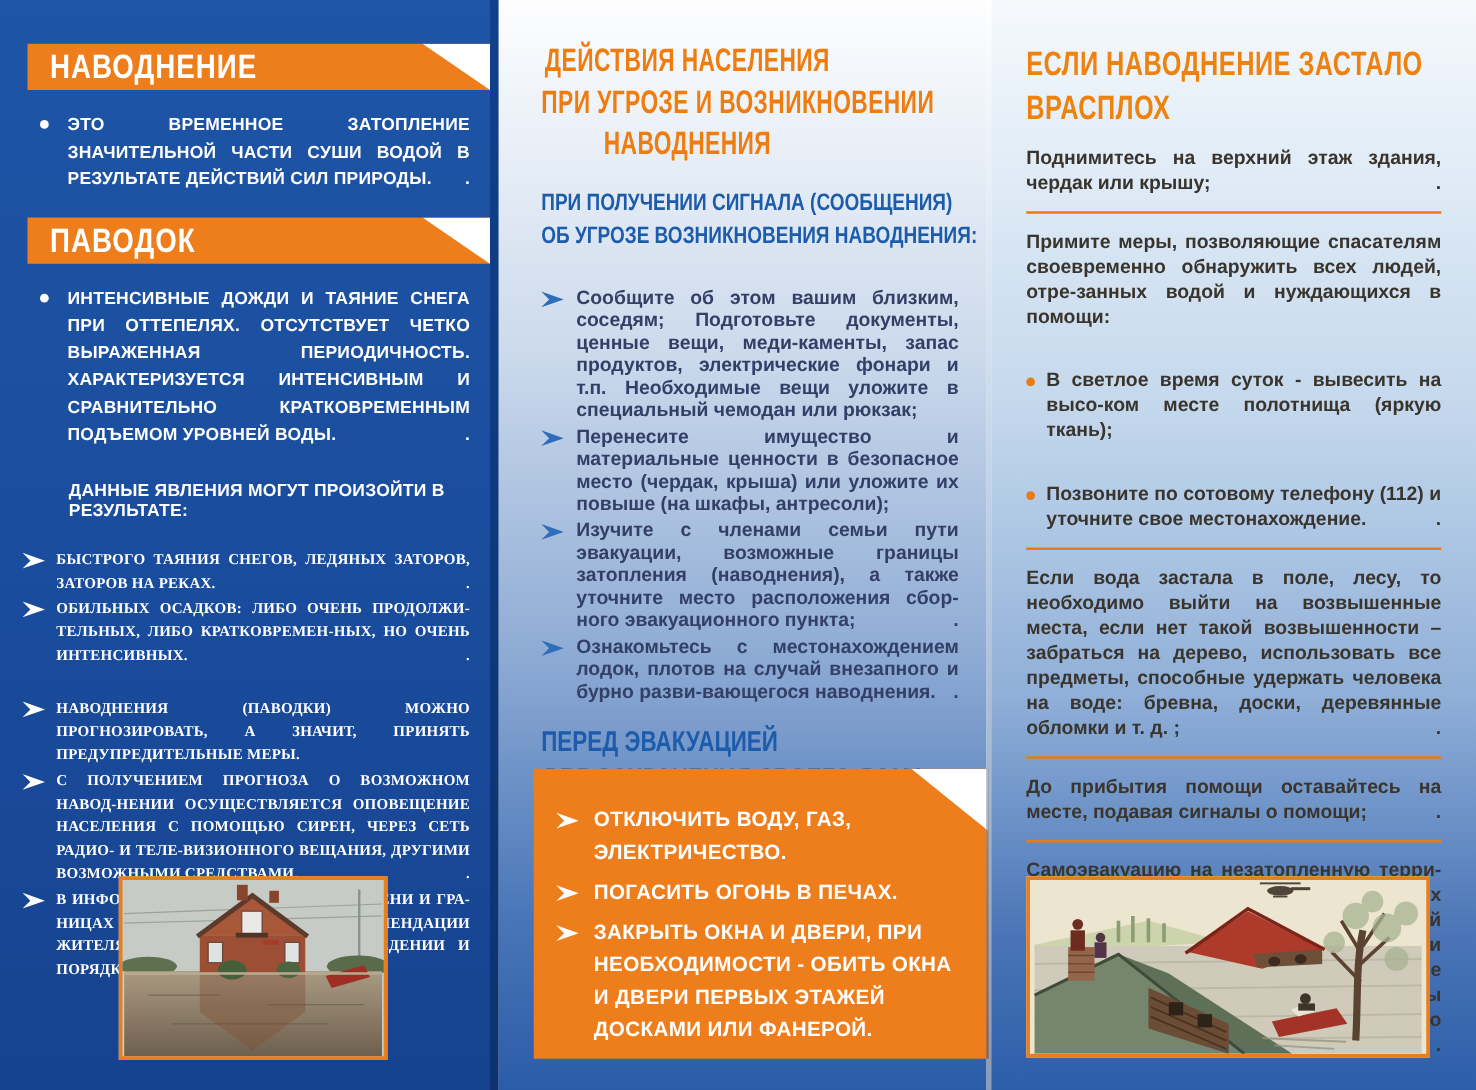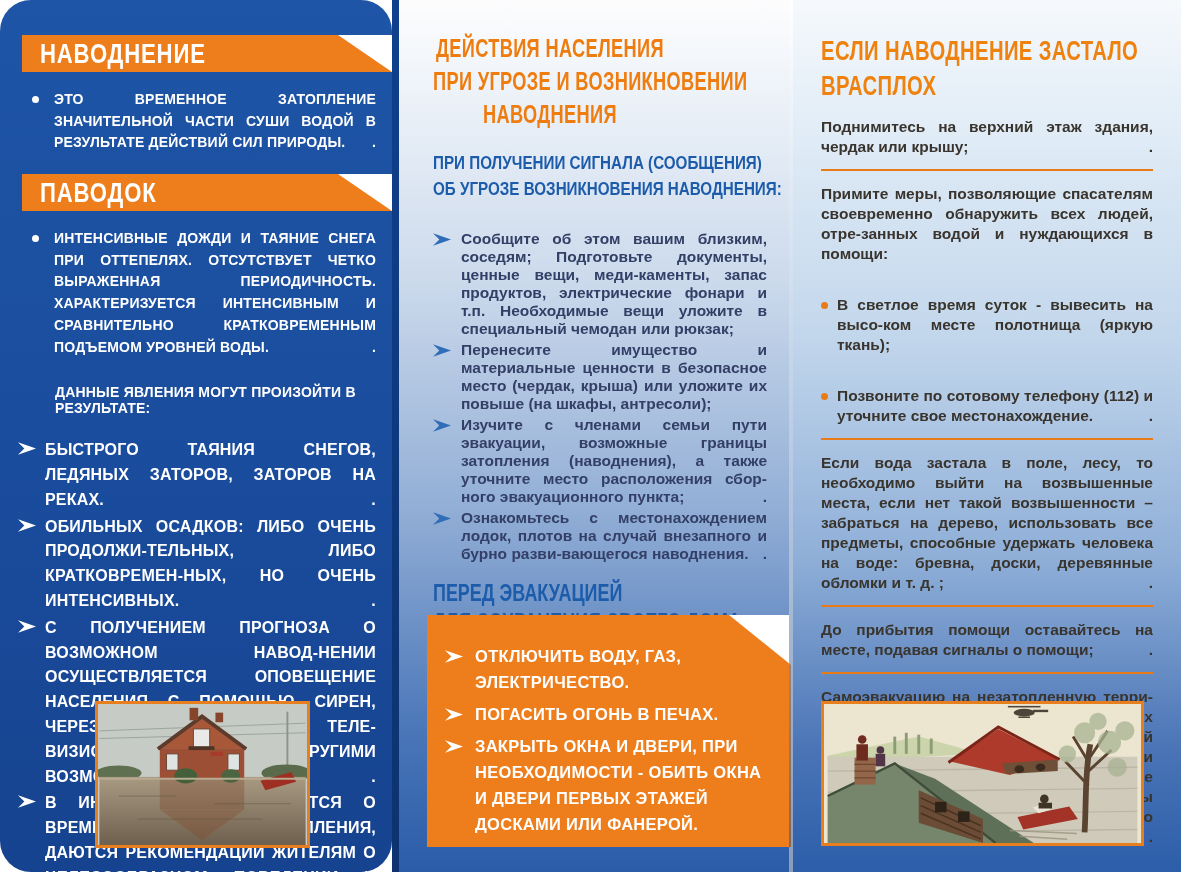--- a/index.html
+++ b/index.html
@@ -12,34 +12,34 @@
   .page{position:relative;width:1181px;height:872px;overflow:hidden;background:#fff;}
 
   .panel{position:absolute;top:0;height:872px;}
   .panel-left{left:0;width:392px;background:linear-gradient(180deg,#1e55a6 0%,#1a4c9d 55%,#16438f 100%);}
   .crease1{left:392px;width:7px;background:linear-gradient(180deg,#10408c,#0d326f);}
   .panel-mid{left:399px;width:390px;background:linear-gradient(180deg,#fdfdfe 0%,#eef3f9 10%,#ccdaec 32%,#93afd6 58%,#4a76b8 84%,#2b5ca8 100%);}
   .crease2{left:789px;width:4px;background:linear-gradient(180deg,rgba(255,255,255,.95),rgba(170,195,225,.75) 45%,rgba(40,75,130,.55));}
   .panel-right{left:793px;width:388px;background:linear-gradient(180deg,#f6f9fc 0%,#e2edf7 14%,#c3d7ec 38%,#8fafd8 64%,#4a74b6 86%,#2c5ea9 100%);}
 
   
-  .panel-left{padding:35px 16px 0 0;color:#fff;border-radius:31px;}
+  .panel-left{padding:35px 16px 0 0;color:#fff;}
   .banner{position:relative;height:37px;margin-left:22px;margin-right:-16px;background:var(--orange);}
   .banner .bl{position:absolute;left:18px;top:50%;transform:translateY(-50%) scaleX(.82);transform-origin:0 50%;
     font-size:27px;font-weight:bold;letter-spacing:1px;white-space:nowrap;color:#fff;}
   .fold{position:absolute;right:0;top:0;width:54px;height:100%;background:#fff;
     clip-path:polygon(0 0,100% 0,100% 100%);}
   .lp{position:relative;margin:17px 0 0 30px;padding-left:24px;font-size:14px;font-weight:bold;
     text-align:justify;line-height:1.55;letter-spacing:.2px;}
   .lp .bullet{position:absolute;left:2px;top:7px;width:7px;height:7px;border-radius:50%;background:#fff;}
   .enddot{position:absolute;right:0;bottom:0;}
   .lead{margin:26px 0 0 55px;font-size:14px;font-weight:bold;letter-spacing:.2px;}
   .l-list{margin:22px 0 0 18px;}
-  .l-item{position:relative;padding-left:27px;font-size:16px;font-weight:bold;text-align:justify;
-    line-height:1.55;letter-spacing:.2px;margin-bottom:2px;}
+  .l-item{position:relative;padding-left:27px;font-size:12px;font-weight:bold;text-align:justify;
+    line-height:1.55;letter-spacing:.2px;margin-bottom:2px;font-family:Liberation Serif, serif;}
   .l-item.gap{margin-top:24px;}
   .arr{position:absolute;left:0;top:4px;width:18px;height:13px;fill:currentColor;}
   .photo-frame{position:absolute;left:95px;bottom:24px;width:215px;height:147px;
     border:3px solid #e87f1f;background:#c6cbc6;}
   .photo-frame svg{display:block;width:100%;height:100%;}
 
   
   .panel-mid{padding:32px 22px 0 34px;}
   .h-line{display:block;white-space:nowrap;transform:scaleX(.70);transform-origin:0 50%;}
   .m-h1{color:var(--heading-orange);font-weight:bold;font-size:26px;line-height:1.26;letter-spacing:.5px;text-align:center;}
@@ -107,20 +107,27 @@
         <span>БЫСТРОГО ТАЯНИЯ СНЕГОВ, ЛЕДЯНЫХ ЗАТОРОВ, ЗАТОРОВ  НА РЕКАХ.</span>
         <span class="enddot">.</span>
       </div>
       <div class="l-item">
         <svg class="arr" viewBox="0 0 20 14">
             <path d="M0 14 L20 7 L0 0 L7 7 Z"></path>
           </svg>
         <span>ОБИЛЬНЫХ ОСАДКОВ: ЛИБО ОЧЕНЬ ПРОДОЛЖИ-ТЕЛЬНЫХ, ЛИБО КРАТКОВРЕМЕН-НЫХ, НО ОЧЕНЬ ИНТЕНСИВНЫХ.</span>
         <span class="enddot">.</span>
       </div>
+      <div class="l-item gap">
+        <svg class="arr" viewBox="0 0 20 14">
+            <path d="M0 14 L20 7 L0 0 L7 7 Z"></path>
+          </svg>
+        <span>НАВОДНЕНИЯ (ПАВОДКИ) МОЖНО ПРОГНОЗИРОВАТЬ, А ЗНАЧИТ, ПРИНЯТЬ ПРЕДУПРЕДИТЕЛЬНЫЕ МЕРЫ.</span>
+        <span class="enddot"></span>
+      </div>
       <div class="l-item">
         <svg class="arr" viewBox="0 0 20 14">
             <path d="M0 14 L20 7 L0 0 L7 7 Z"></path>
           </svg>
         <span>С ПОЛУЧЕНИЕМ ПРОГНОЗА О ВОЗМОЖНОМ НАВОД-НЕНИИ ОСУЩЕСТВЛЯЕТСЯ ОПОВЕЩЕНИЕ НАСЕЛЕНИЯ С ПОМОЩЬЮ СИРЕН, ЧЕРЕЗ СЕТЬ РАДИО- И ТЕЛЕ-ВИЗИОННОГО ВЕЩАНИЯ, ДРУГИМИ ВОЗМОЖНЫМИ СРЕДСТВАМИ.</span>
         <span class="enddot">.</span>
       </div>
       <div class="l-item">
         <svg class="arr" viewBox="0 0 20 14">
             <path d="M0 14 L20 7 L0 0 L7 7 Z"></path>

